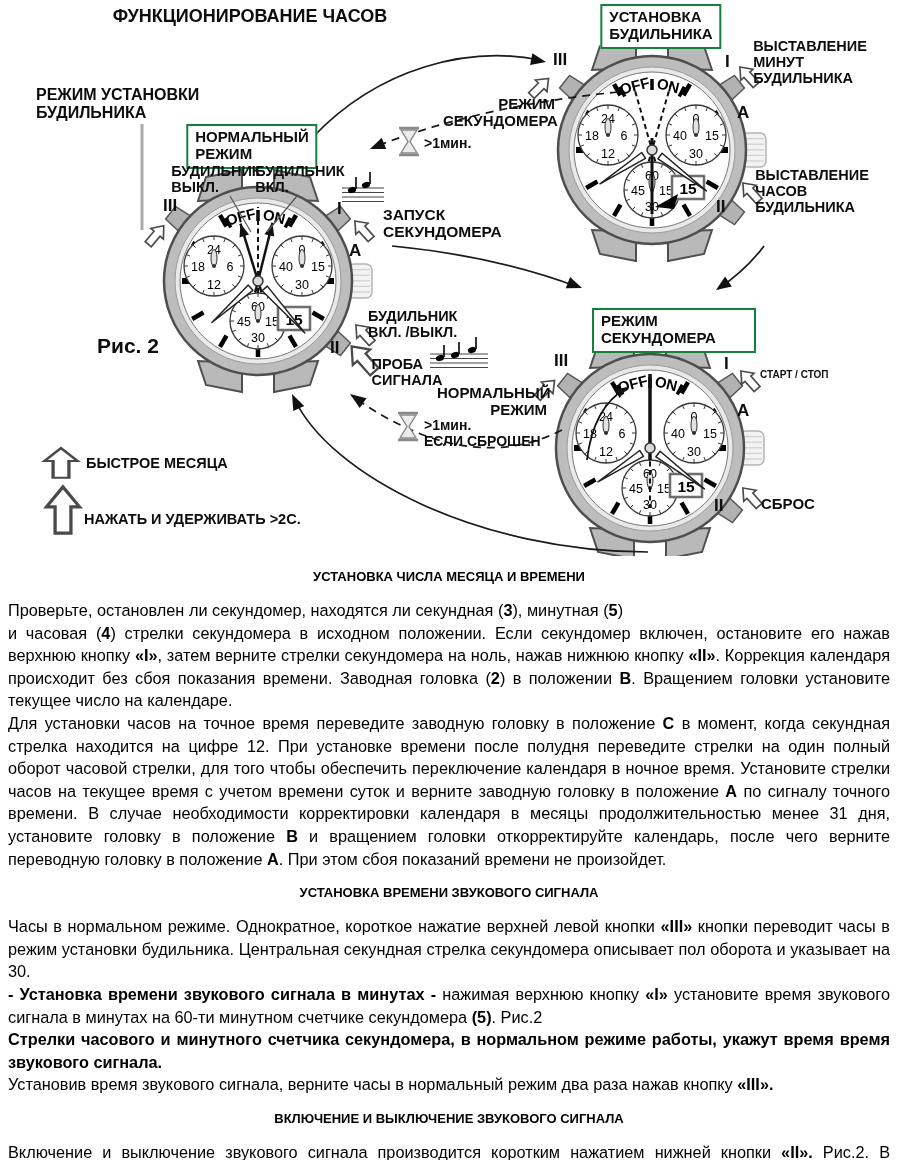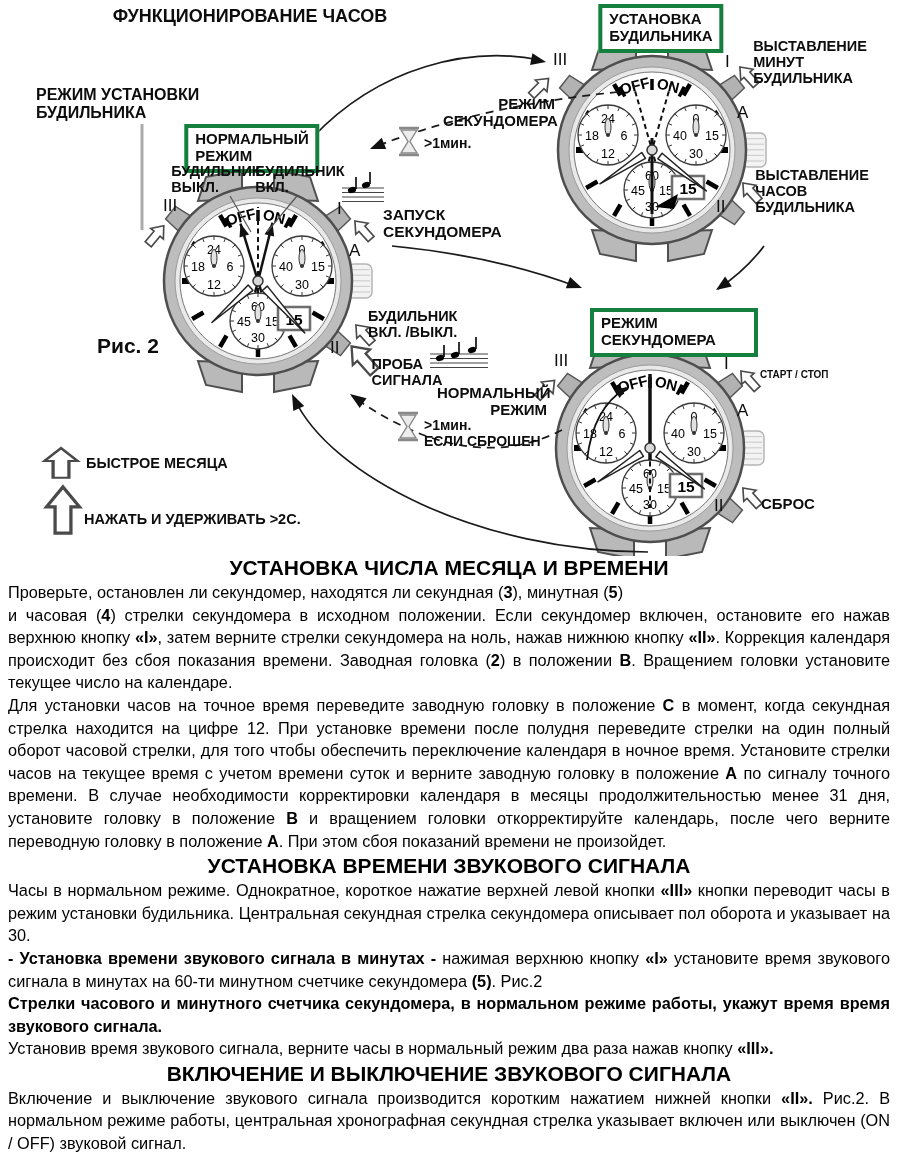--- a/index.html
+++ b/index.html
@@ -3,26 +3,26 @@
 <meta charset="utf-8">
 <style>
   html,body{margin:0;padding:0;background:#fff;}
   .page{position:relative;width:900px;height:1160px;background:#fff;overflow:hidden;
         font-family:"Liberation Sans",sans-serif;color:#000;}
   .diagram{position:absolute;left:0;top:0;width:900px;height:556px;}
   .diagram svg{position:absolute;left:0;top:0;}
   .lbl{position:absolute;font-weight:bold;white-space:pre-line;line-height:1.12;color:#0d0d0d;}
   .ctr{transform:translateX(-50%);}
   .rt{text-align:right;}
-  .boxed{border:4px solid #15803d;background:#fff;padding:3px 7px 4px;}
-  .rn{position:absolute;font-weight:normal;font-size:17px;color:#0d0d0d;}
+  .boxed{border:2px solid #15803d;background:#fff;padding:3px 7px 4px;}
+  .rn{position:absolute;font-weight:bold;font-size:17px;color:#0d0d0d;}
   .body-text{position:absolute;left:8px;top:554px;width:882px;height:606px;overflow:hidden;
              font-size:16.3px;line-height:22.6px;text-align:justify;}
   .body-text p{margin:0;}
-  .sec-h{text-align:center;font-weight:bold;font-size:21px;line-height:25px;margin:1px 0;}
+  .sec-h{text-align:center;font-weight:bold;font-size:13px;line-height:25px;margin:10px 0;}
 </style>
 </head>
 <body>
 
 <div class="page">
   <div class="diagram">
     <svg id="diagram-svg" width="900" height="556" viewBox="0 0 900 556">
         <g>
           <polygon points="198,201 206,177 242,170 242,199" fill="#b9b9b9" stroke="#4f4f4f" stroke-width="2"></polygon>
           <polygon points="318,201 310,177 274,170 274,199" fill="#b9b9b9" stroke="#4f4f4f" stroke-width="2"></polygon>

